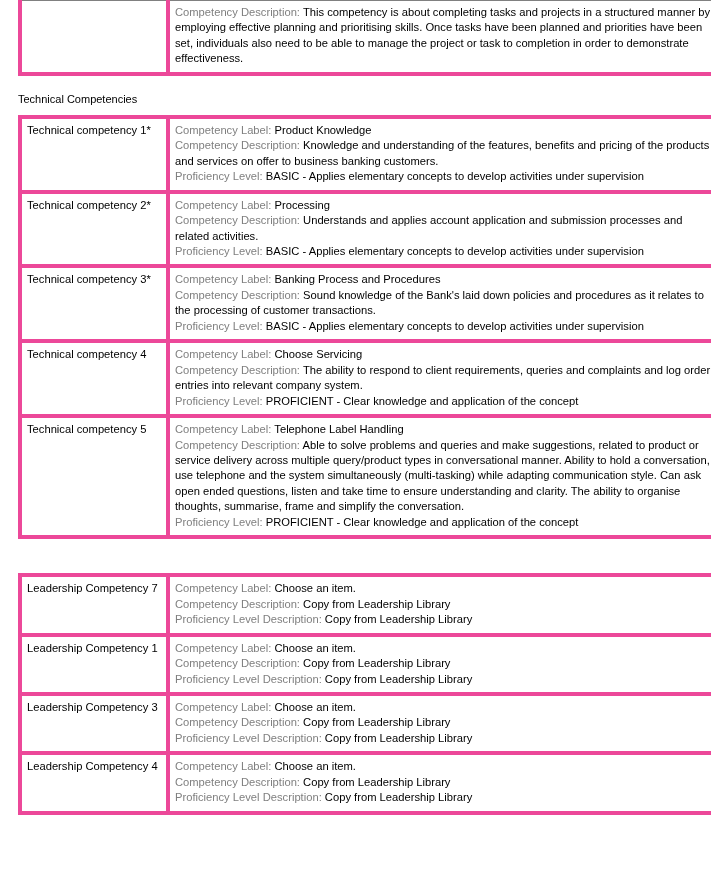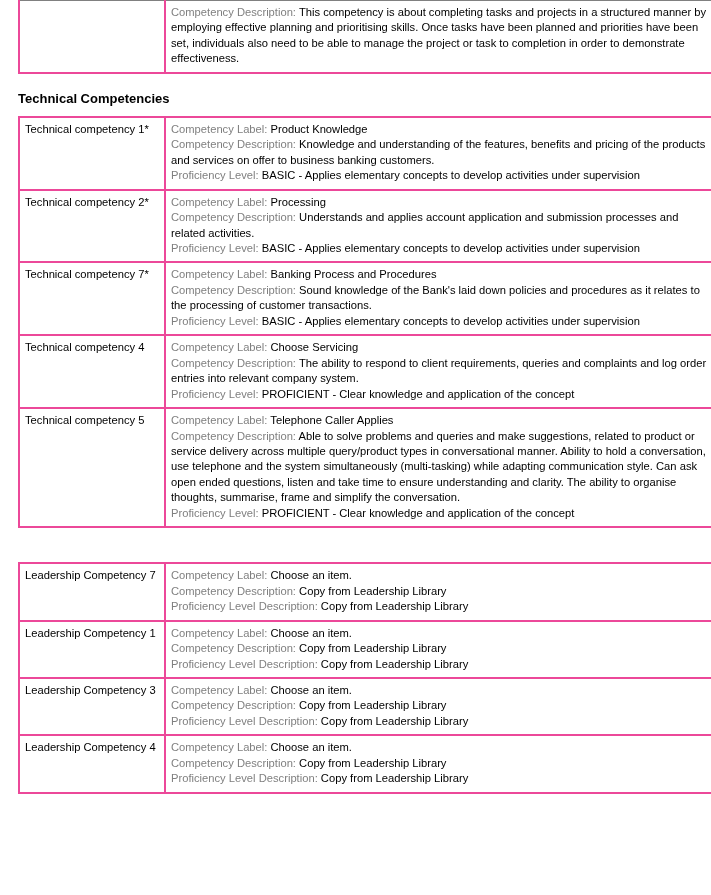--- a/index.html
+++ b/index.html
@@ -29,42 +29,42 @@
     top: 0px;
     width: 675px;
   }
 
   table.ct {
     border-collapse: collapse;
     width: 675px;
     table-layout: fixed;
   }
   table.ct td {
-    border: 2px solid #ec4899;
+    border: 4px solid #ec4899;
     vertical-align: top;
     padding: 4px 5px 5px 5px;
     line-height: 1.38;
   }
   td.c1 { width: 134px; }
   td.c2 { width: 541px; }
 
   .lbl {
     color: #7f7f7f;
   }
   .val {
     color: #000000;
   }
   .line {
     margin: 0;
     padding: 0;
   }
 
   .section-head {
-    font-weight: bold;
-    font-size: 13px;
+    font-weight: normal;
+    font-size: 11px;
     color: #000000;
     margin: 0;
   }
   .gap-a { height: 17px; }
   .gap-b { height: 10px; }
   .gap-c { height: 24px; }
   .gap-d { height: 10px; }
 
   
   table.ct.partial td {
@@ -113,21 +113,21 @@
           <span>Technical competency 2*</span>
         </td>
         <td class="c2">
           <p class="line"><span class="lbl">Competency Label:</span><span class="val"> Processing</span></p>
           <p class="line"><span class="lbl">Competency Description:</span><span class="val"> Understands and applies account application and submission processes and related activities.</span></p>
           <p class="line"><span class="lbl">Proficiency Level:</span><span class="val"> BASIC - Applies elementary concepts to develop activities under supervision</span></p>
         </td>
       </tr>
       <tr>
         <td class="c1">
-          <span>Technical competency 7*</span>
+          <span>Technical competency 3*</span>
         </td>
         <td class="c2">
           <p class="line"><span class="lbl">Competency Label:</span><span class="val"> Banking Process and Procedures</span></p>
           <p class="line"><span class="lbl">Competency Description:</span><span class="val"> Sound knowledge of the Bank's laid down policies and procedures as it relates to the processing of customer transactions.</span></p>
           <p class="line"><span class="lbl">Proficiency Level:</span><span class="val"> BASIC - Applies elementary concepts to develop activities under supervision</span></p>
         </td>
       </tr>
       <tr>
         <td class="c1">
           <span>Technical competency 4</span>
@@ -136,21 +136,21 @@
           <p class="line"><span class="lbl">Competency Label:</span><span class="val"> Choose Servicing</span></p>
           <p class="line"><span class="lbl">Competency Description:</span><span class="val"> The ability to respond to client requirements, queries and complaints and log order entries into relevant company system.</span></p>
           <p class="line"><span class="lbl">Proficiency Level:</span><span class="val"> PROFICIENT - Clear knowledge and application of the concept</span></p>
         </td>
       </tr>
       <tr>
         <td class="c1">
           <span>Technical competency 5</span>
         </td>
         <td class="c2">
-          <p class="line"><span class="lbl">Competency Label:</span><span class="val"> Telephone Caller Applies</span></p>
+          <p class="line"><span class="lbl">Competency Label:</span><span class="val"> Telephone Label Handling</span></p>
           <p class="line"><span class="lbl">Competency Description:</span><span class="val"> Able to solve problems and queries and make suggestions, related to product or service delivery across multiple query/product types in conversational manner. Ability to hold a conversation, use telephone and the system simultaneously (multi-tasking) while adapting communication style. Can ask open ended questions, listen and take time to ensure understanding and clarity. The ability to organise thoughts, summarise, frame and simplify the conversation.</span></p>
           <p class="line"><span class="lbl">Proficiency Level:</span><span class="val"> PROFICIENT - Clear knowledge and application of the concept</span></p>
         </td>
       </tr>
     </tbody>
       </table>
 
     <div class="gap-c"></div>
 
 

